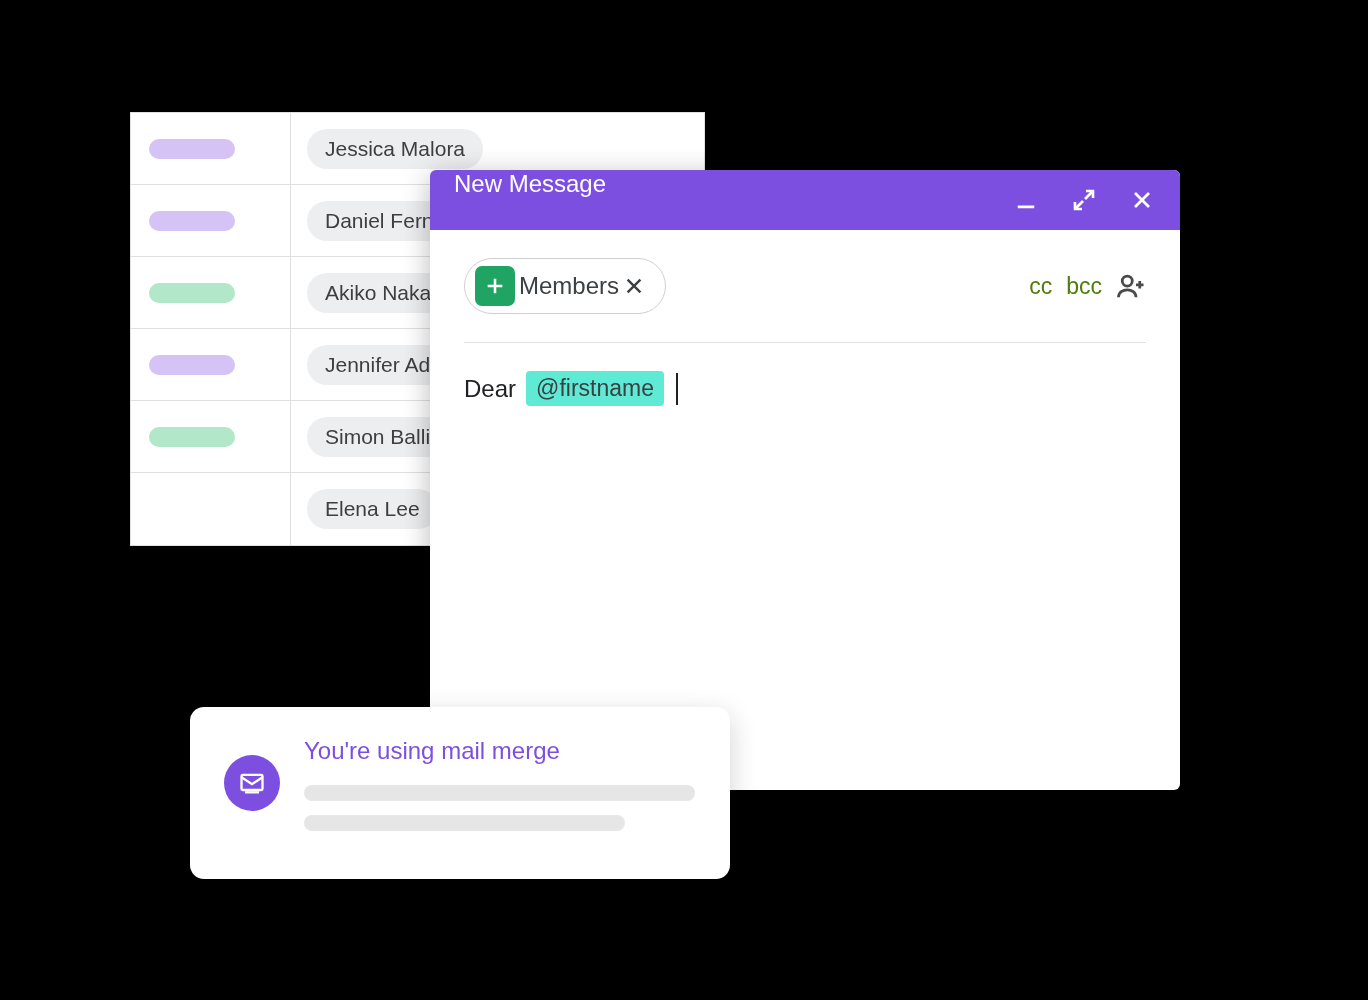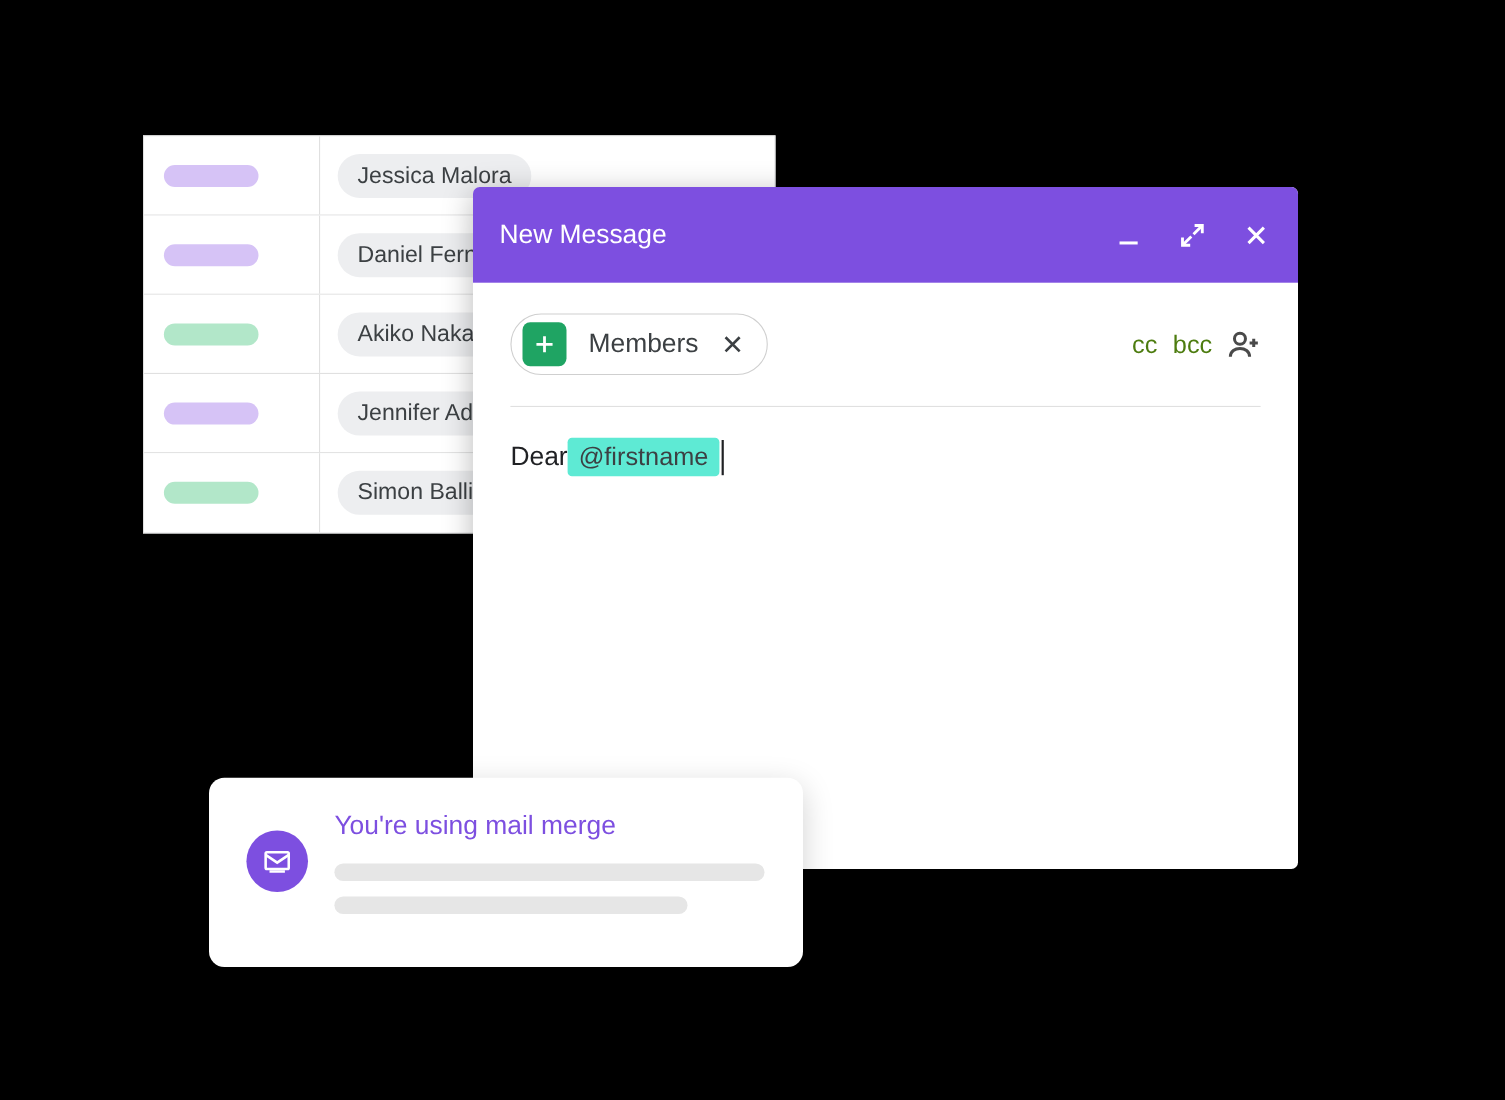--- a/index.html
+++ b/index.html
@@ -14,21 +14,21 @@
   .stage {
     position: absolute;
     left: 0; top: 0;
     width: 1368px; height: 1000px;
   }
 
   
   .sheet {
     position: absolute;
     left: 130px;
-    top: 123px;
+    top: 112px;
     width: 575px;
     background: #f1f3f4;
     border: 1px solid #e0e0e0;
     box-shadow: 0 2px 6px rgba(0,0,0,0.08);
   }
   .sheet-row {
     display: flex;
     height: 72px;
     background: #fff;
     border-bottom: 1px solid #e0e0e0;
@@ -73,23 +73,22 @@
     border-radius: 6px;
     box-shadow: 0 6px 28px rgba(0,0,0,0.28);
     overflow: hidden;
     display: flex;
     flex-direction: column;
   }
   .compose-header {
     background: #7d4fe0;
     color: #fff;
     display: flex;
-    align-items: center;
     padding: 0 24px;
-    height: 87px;
+    height: 60px;
   }
   .compose-title {
     font-size: 24px;
     flex: 1;
   }
   .compose-controls {
     display: flex;
     align-items: center;
     gap: 30px;
   }
@@ -108,21 +107,21 @@
   .to-row {
     display: flex;
     align-items: center;
     justify-content: space-between;
     padding-bottom: 28px;
     border-bottom: 1px solid #e0e0e0;
   }
   .recipient-chip {
     display: inline-flex;
     align-items: center;
-    gap: 20px;
+    gap: 4px;
     border: 1px solid #cfcfcf;
     border-radius: 999px;
     padding: 7px 20px 7px 10px;
     font-size: 24px;
     color: #3c4043;
   }
   .sheets-icon {
     width: 40px; height: 40px;
     background: #1fa463;
     border-radius: 7px;
@@ -154,20 +153,21 @@
     border-bottom: 1px solid #e0e0e0;
     font-size: 24px;
     color: #202124;
   }
   .body-row {
     padding-top: 28px;
     font-size: 24px;
     color: #202124;
     display: flex;
     align-items: center;
+    gap: 10px;
   }
   .merge-tag {
     background: #5eead4;
     padding: 4px 10px;
     border-radius: 4px;
     font-size: 23px;
     color: #3c4043;
     text-align: center;
   }
   .cursor-bar {
@@ -252,20 +252,26 @@
         <div class="sheet-cell-right">
           <div class="name-chip">Jennifer Ada</div>
         </div>
       </div>
       <div class="sheet-row">
         <div class="sheet-cell-left">
           <div class="pill green"></div>
         </div>
         <div class="sheet-cell-right">
           <div class="name-chip">Simon Ballin</div>
+        </div>
+      </div>
+      <div class="sheet-row">
+        <div class="sheet-cell-left"></div>
+        <div class="sheet-cell-right">
+          <div class="name-chip">Elena Lee</div>
         </div>
       </div>
     </div>
 
   <div class="compose">
     <div class="compose-header">
       <div class="compose-title">New Message</div>
       <div class="compose-controls">
         <span class="ctrl-icon">
           <svg width="22" height="22" viewBox="0 0 24 24">

